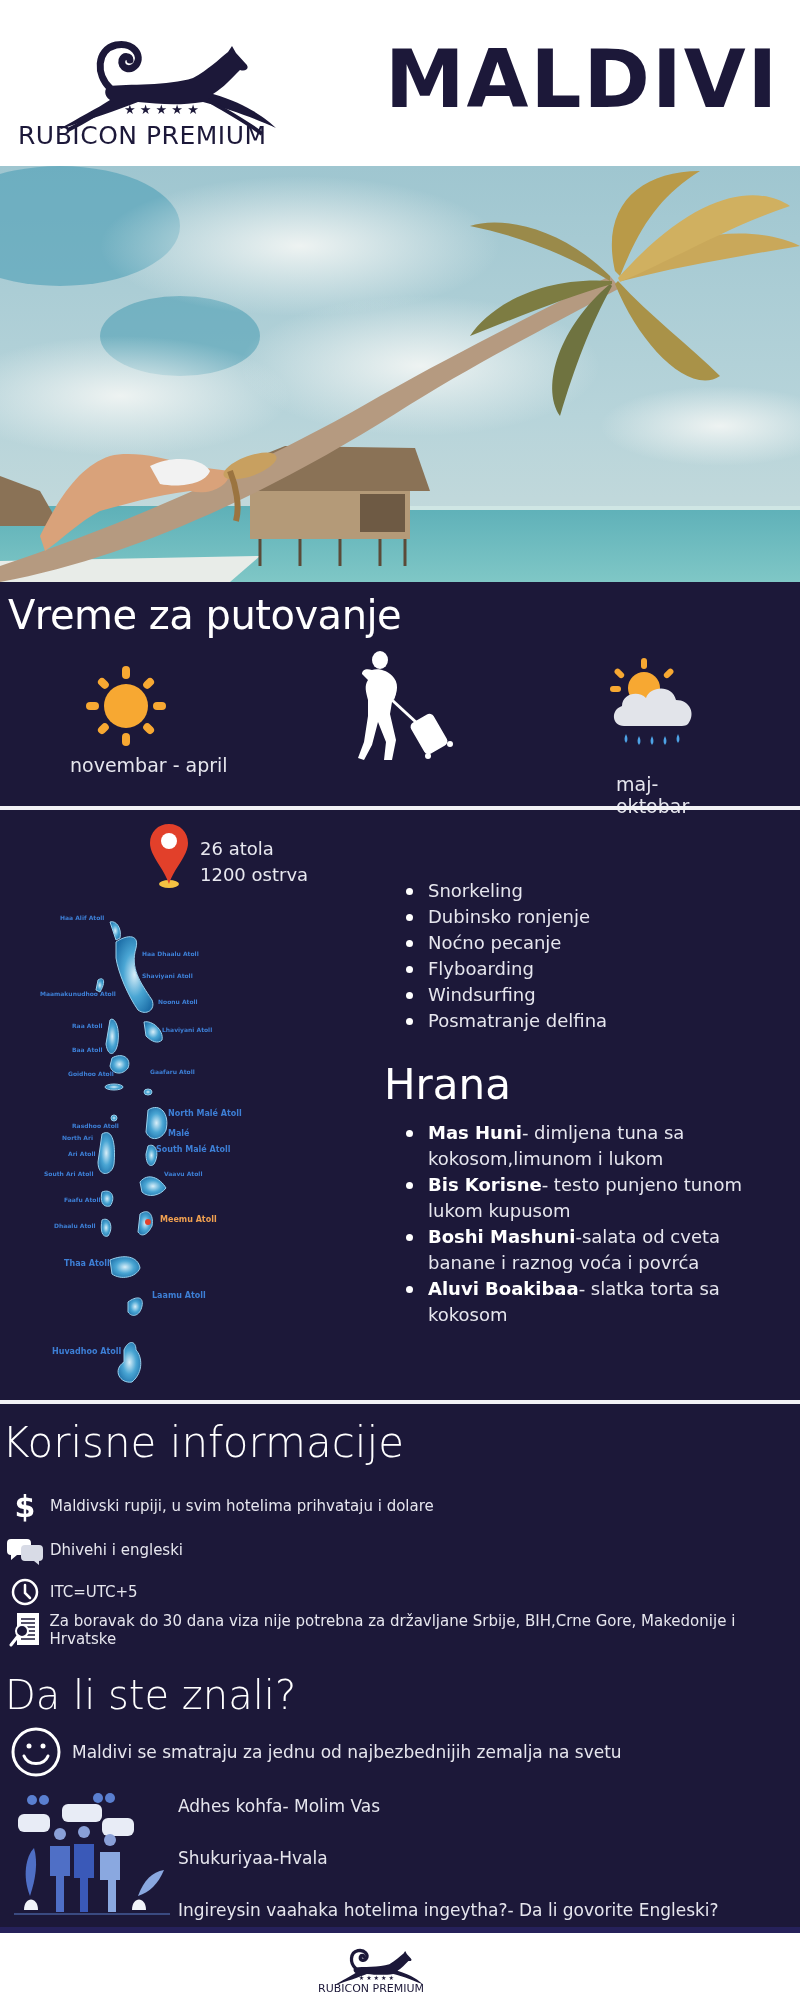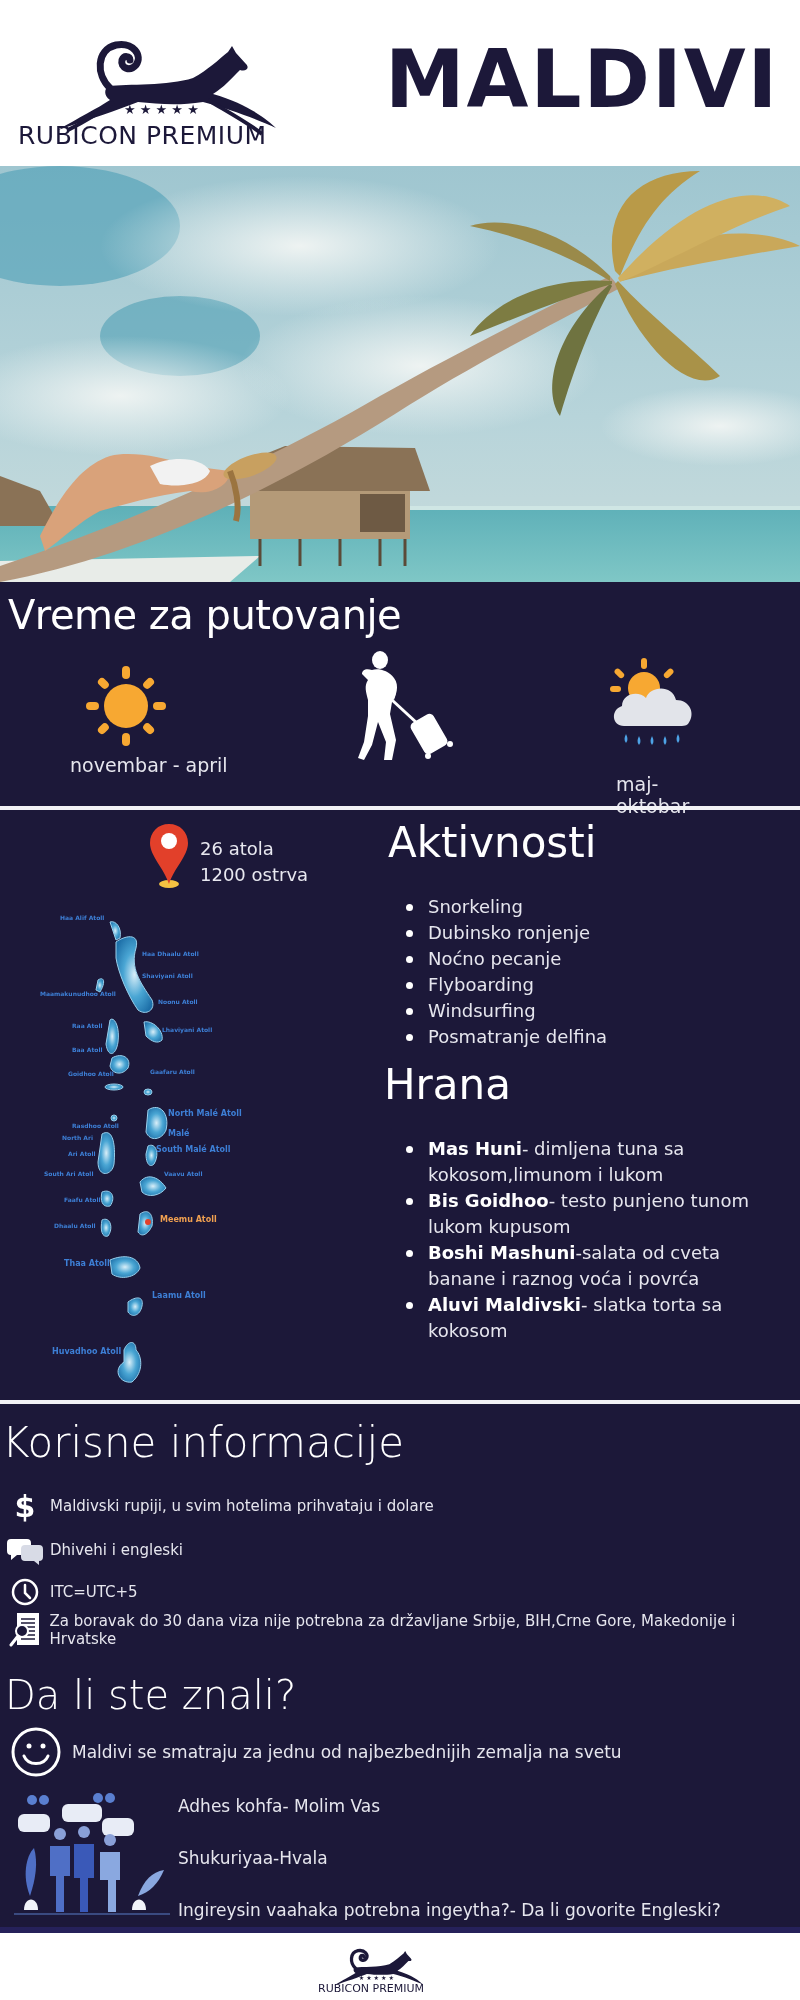--- a/index.html
+++ b/index.html
@@ -22,21 +22,21 @@
   .h-xl { font-family: "DejaVu Sans", sans-serif; font-weight: 300; color: #fff; }
   .travel-title { position: absolute; left: 8px; top: 10px; font-size: 40px; font-weight: normal; letter-spacing: -0.5px; }
   .sun-wrap { position: absolute; left: 84px; top: 82px; width: 84px; height: 84px; }
   .season-label { position: absolute; font-size: 19px; color: #e6e6ee; }
   .divider { position: absolute; left: 0; width: 800px; height: 4px; background: #f2f2f6; }
 
   
   .map-section { position: absolute; left: 12px; top: 812px; width: 800px; height: 590px; padding-left: 36px; }
   .pin-text { position: absolute; font-size: 18px; color: #e8e8f0; }
   .sec-title { position: absolute; font-size: 42px; font-weight: normal; color: #fff; }
-  ul.bullets { position: absolute; list-style: none; margin-top: 16px; }
+  ul.bullets { position: absolute; list-style: none; }
   ul.bullets li { position: relative; padding-left: 30px; font-size: 18px; line-height: 26px; color: #e6e6ee; }
   ul.bullets li::before { content: ""; position: absolute; left: 8px; top: 10px; width: 7px; height: 7px; border-radius: 50%; background: #fff; }
   .food li { width: 370px; }
   .food b { font-weight: bold; color: #fff; }
 
   
   .info { position: absolute; left: 0; top: 1406px; width: 800px; height: 520px; }
   .info-title { position: absolute; left: 2px; top: 12px; font-size: 42px; }
   .info-row { position: absolute; left: 0; height: 40px; display: flex; align-items: center; }
   .info-row .ico { width: 50px; display: flex; justify-content: center; align-items: center; }
@@ -259,36 +259,35 @@
           <text x="32" y="374" font-size="8">Thaa Atoll</text>
           <text x="120" y="406" font-size="8">Laamu Atoll</text>
           <text x="20" y="462" font-size="8">Huvadhoo Atoll</text>
           <text x="114" y="522">Fuvahmulah Atoll</text>
           <text x="34" y="534" font-size="7">Addu Atoll</text>
         </g>
         <text x="128" y="330" font-family="DejaVu Sans, sans-serif" font-weight="bold" font-size="8" fill="#f0a050">Meemu Atoll</text>
       </svg>
     </div>
 
-    <div class="sec-title" style="left:376px; top:6px;">Aktivnosti</div>
     <ul class="bullets" style="left:386px; top:66px;">
       <li>Snorkeling</li>
       <li>Dubinsko ronjenje</li>
       <li>Noćno pecanje</li>
       <li>Flyboarding</li>
       <li>Windsurfing</li>
       <li>Posmatranje delfina</li>
     </ul>
 
     <div class="sec-title" style="left:372px; top:248px;">Hrana</div>
     <ul class="bullets food" style="left:386px; top:308px;">
       <li><b>Mas Huni</b><span>- dimljena tuna  sa kokosom,limunom i lukom</span></li>
-      <li><b>Bis Goidhoo</b><span>- testo punjeno tunom lukom kupusom</span></li>
+      <li><b>Bis Korisne</b><span>- testo punjeno tunom lukom kupusom</span></li>
       <li><b>Boshi Mashuni</b><span>-salata od cveta banane i raznog voća i povrća</span></li>
-      <li><b>Aluvi Maldivski</b><span>- slatka torta sa kokosom</span></li>
+      <li><b>Aluvi Boakibaa</b><span>- slatka torta sa kokosom</span></li>
     </ul>
   </div>
 
   <div class="divider" style="top:1400px;"></div>
 
   <div class="info">
     <div class="info-title h-xl">Korisne informacije</div>
 
     <div class="info-row" style="top:80px;">
       <div class="ico">
@@ -374,21 +373,21 @@
         <path d="M10 118 c 0 -14, 14 -14, 14 0 z" fill="#f2f4fa"></path>
         <path d="M118 118 c 0 -14, 14 -14, 14 0 z" fill="#f2f4fa"></path>
         <path d="M16 104 c -8 -20, -4 -40, 4 -48 c 4 14, 2 30, -4 48 z" fill="#4f6fc6"></path>
         <path d="M124 104 c 6 -16, 14 -24, 26 -26 c -6 14, -14 22, -26 26 z" fill="#8aa8e0"></path>
         <line x1="0" y1="122" x2="156" y2="122" stroke="#3a4a80" stroke-width="2"></line>
       </svg>
     </div>
 
     <div class="phrase" style="top:390px;">Adhes kohfa- Molim Vas</div>
     <div class="phrase" style="top:442px;">Shukuriyaa-Hvala</div>
-    <div class="phrase" style="top:494px;">Ingireysin vaahaka potrebna ingeytha?- Da li govorite Engleski?</div>
+    <div class="phrase" style="top:494px;">Ingireysin vaahaka hotelima ingeytha?- Da li govorite Engleski?</div>
   </div>
 
   <div class="footer-line"></div>
   <div class="footer">
     <div class="footer-logo">
       <svg viewBox="0 0 270 130" width="110" height="58">
         <path d="M92 68 C 78 55, 78 30, 98 25 C 115 22, 125 35, 118 45 C 112 52, 102 48, 104 40 C 106 35, 112 36, 112 40" fill="none" stroke="#1c1839" stroke-width="8" stroke-linecap="round"></path>
         <path d="M90 66 C 110 64, 150 66, 175 58 C 190 50, 200 40, 210 32 L 214 26 L 218 33 L 228 44 C 232 48, 228 52, 222 50 C 214 58, 205 68, 195 74 C 230 84, 250 100, 258 108 C 240 100, 210 88, 185 82 C 160 86, 140 84, 120 82 C 100 90, 70 100, 40 110 C 60 98, 80 88, 92 80 C 86 76, 86 70, 90 66 Z" fill="#1c1839"></path>
         <text x="100" y="98" font-size="15" fill="#1c1839" font-family="DejaVu Sans, sans-serif">★ ★ ★ ★ ★</text>
         <text x="0" y="126" font-size="27" fill="#1c1839" font-family="DejaVu Sans, sans-serif">RUBICON PREMIUM</text>

